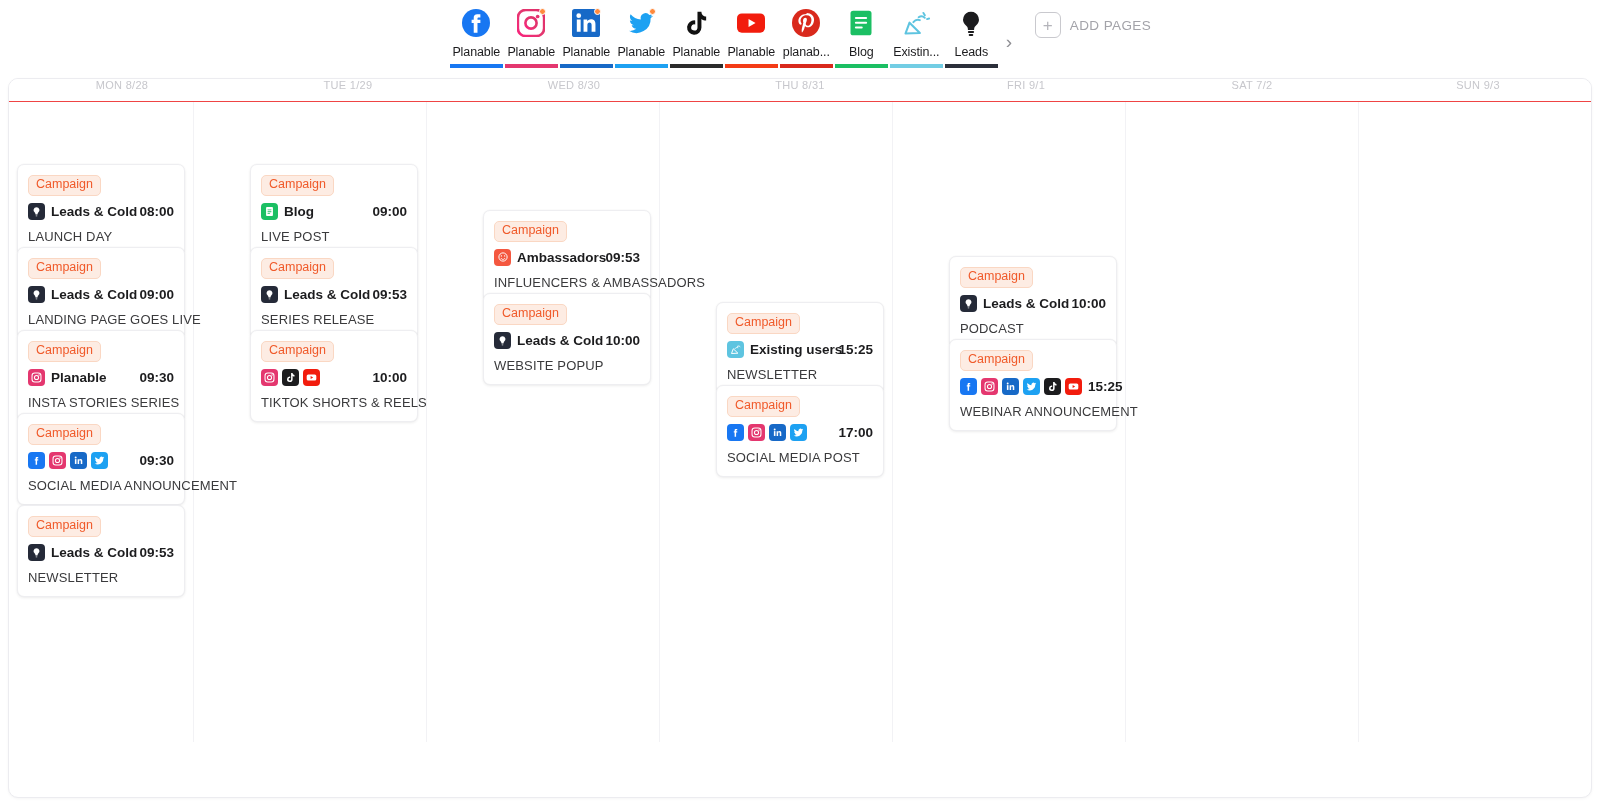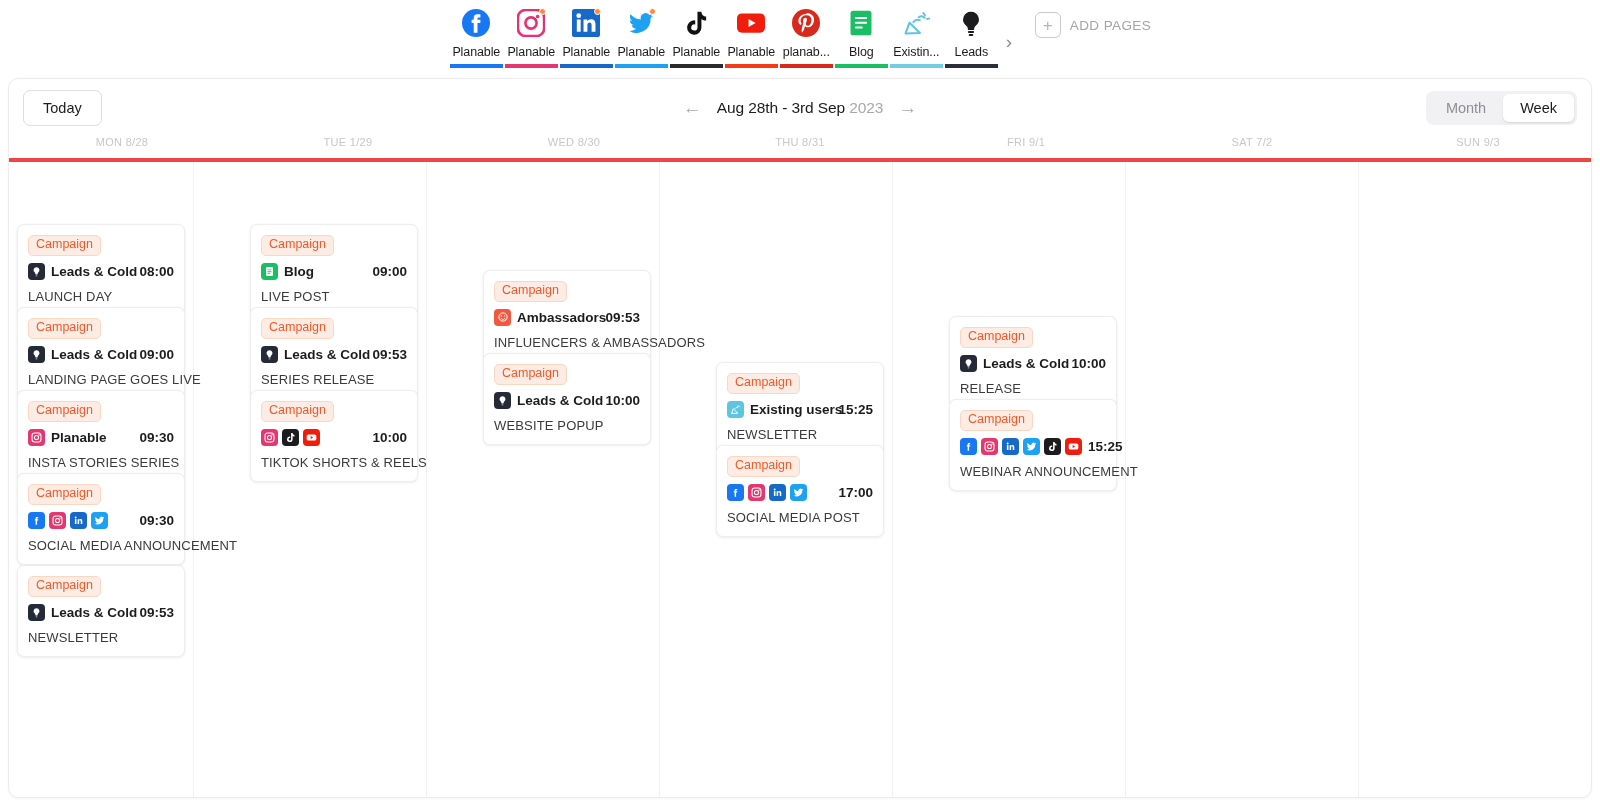--- a/index.html
+++ b/index.html
@@ -178,21 +178,21 @@
   .daynames .dn {
     flex: 1 1 0;
     text-align: center;
     font-size: 11px;
     color: #c7c7cc;
     letter-spacing: 0.3px;
   }
   .grid {
     display: flex;
     height: 641px;
-    border-top: 4px solid #ef4444;
+    border-top: 1px solid #ef4444;
     gap: 48px;
   }
   .daycol {
     flex: 1 1 0;
     border-right: 1px solid #f2f2f5;
     padding: 0 8px;
     position: relative;
   }
   .daycol:last-child { border-right: none; }
 
@@ -383,37 +383,20 @@
     </div>
   <div class="chev-next">›</div>
   <div class="addpages">
     <span class="plusbox">+</span>
     <span class="aplabel">ADD PAGES</span>
   </div>
 </div>
 
 <div class="cal-shell">
 
-  <div class="cal-header">
-    <button class="today-btn">Today</button>
-
-    <div class="date-nav">
-      <span class="arrow">←</span>
-      <span class="date-title">
-        <span>Aug 28th - 3rd Sep</span>
-        <span class="yr">2023</span>
-      </span>
-      <span class="arrow">→</span>
-    </div>
-
-    <div class="view-toggle" id="viewToggle">
-        <div class="vopt">Month</div>
-        <div class="vopt active">Week</div>
-      </div>
-  </div>
 
   <div class="daynames" id="dayNames">
       <div class="dn">MON 8/28</div>
       <div class="dn">TUE 1/29</div>
       <div class="dn">WED 8/30</div>
       <div class="dn">THU 8/31</div>
       <div class="dn">FRI 9/1</div>
       <div class="dn">SAT 7/2</div>
       <div class="dn">SUN 9/3</div>
     </div>
@@ -632,21 +615,21 @@
               <span class="sq" style="background:#252a38">
         <svg width="11" height="11" viewBox="0 0 32 32">
                   <path d="M16 3.5a8.6 8.6 0 0 0-5 15.6c.9.7 1.4 1.5 1.5 2.5l.2 1.8h6.6l.2-1.8c.1-1 .6-1.8 1.5-2.5A8.6 8.6 0 0 0 16 3.5z" fill="#fff"></path>
                   <rect x="12.8" y="24.6" width="6.4" height="2.2" rx="1.1" fill="#fff"></rect>
                   <rect x="13.7" y="28" width="4.6" height="2" rx="1" fill="#fff"></rect>
                 </svg>
               </span>
               <span class="cname">Leads &amp; Cold</span>
             </span>
             <span class="time">10:00</span>
-          </div><div class="cardtitle">RELEASE</div></div>
+          </div><div class="cardtitle">PODCAST</div></div>
         <div class="card" style="top: 237px;"><span class="badge">Campaign</span><div class="cardrow">
             <span class="iconrow">
               <span class="sq" style="background:#1877F2">
         <svg width="11" height="11" viewBox="0 0 32 32">
                   <path d="M21 16h-3.3v12h-4.3V16H11v-3.6h2.4V10c0-2.5 1.2-4 4.1-4H21v3.7h-1.8c-.9 0-1.5.3-1.5 1.3v1.4H21L21 16z" fill="#fff"></path>
                 </svg>
               </span>
               <span class="sq" style="background:#E4376F">
         <svg width="11" height="11" viewBox="0 0 32 32">
                   <rect x="3" y="3" width="26" height="26" rx="8" fill="none" stroke="#fff" stroke-width="3"></rect>

